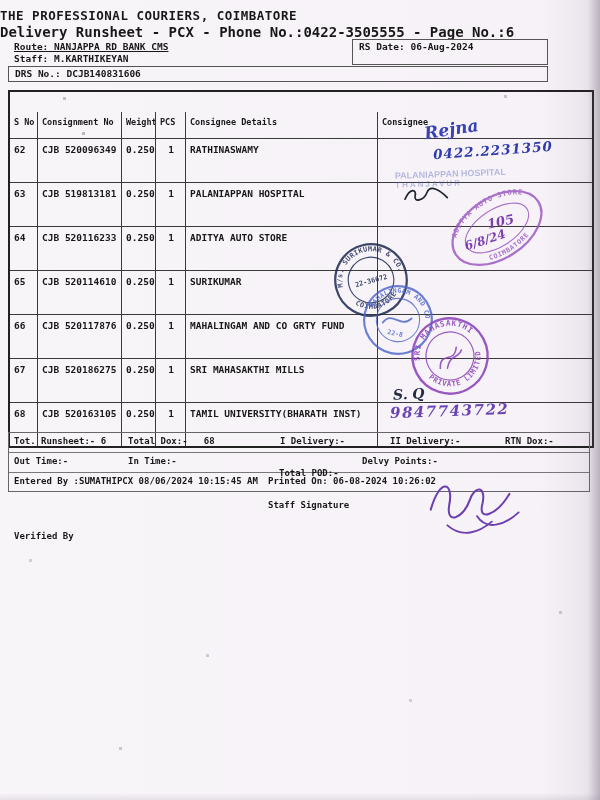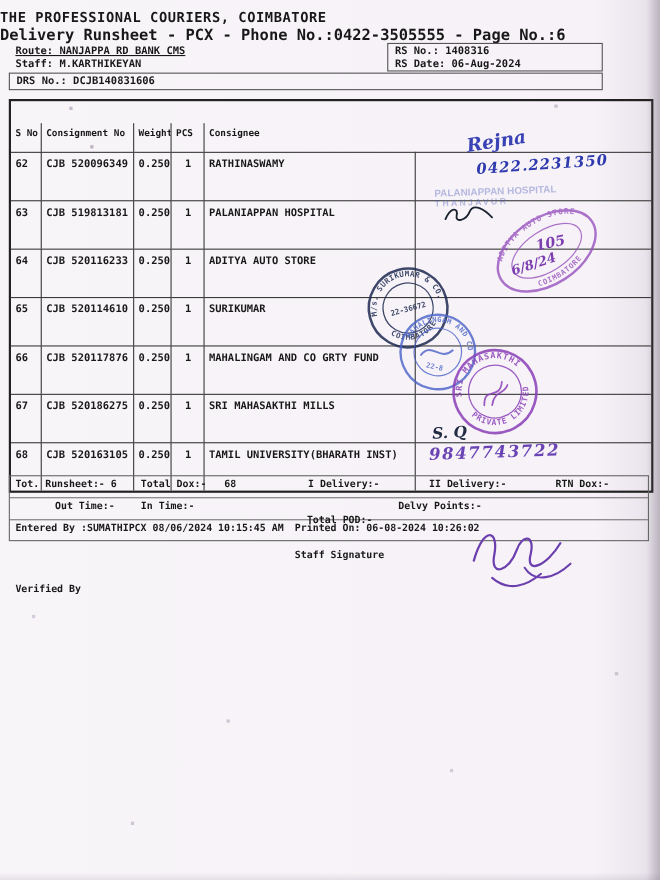--- a/index.html
+++ b/index.html
@@ -43,34 +43,34 @@
 
 <div class="page">
 
   <div class="abs mono title">THE PROFESSIONAL COURIERS, COIMBATORE</div>
   <div class="abs mono subtitle">Delivery Runsheet - PCX - Phone No.:0422-3505555 - Page No.:6</div>
 
   <div class="abs mono info" style="left:14px;top:41px;text-decoration:underline;">Route: NANJAPPA RD BANK CMS</div>
   <div class="abs mono info" style="left:14px;top:53px;">Staff: M.KARTHIKEYAN</div>
 
   <div class="box" style="left:352px;top:39px;width:196px;height:26px;">
-    <div class="mono info" style="padding:1px 0 0 6px;">RS No.: 1408316</div>
     <div class="mono info" style="padding:1px 0 0 6px;">RS Date: 06-Aug-2024</div>
   </div>
 
   <div class="box" style="left:8px;top:66px;width:540px;height:16px;">
     <div class="mono info" style="padding:1px 0 0 6px;">DRS No.: DCJB140831606</div>
   </div>
 
   <div class="tbl">
     <div class="trow hrow">
       <div class="c">S No</div>
       <div class="c">Consignment No</div>
       <div class="c">Weight</div>
       <div class="c">PCS</div>
+      <div class="c">Consignee Details</div>
       <div class="c">Consignee</div>
     </div>
 
     <div class="trow drow">
       <div class="c">62</div>
       <div class="c">CJB 520096349</div>
       <div class="c">0.250</div>
       <div class="c pcs">1</div>
       <div class="c">RATHINASWAMY</div>
       <div class="c"></div>
@@ -128,21 +128,21 @@
   <div class="fbox">
     <div class="fline" style="top:19px;"></div>
     <div class="fline" style="top:39px;"></div>
   </div>
   <div class="ftext" style="left:14px;top:436px;">Tot. Runsheet:- 6</div>
   <div class="ftext" style="left:128px;top:436px;">Total Dox:-   68</div>
   <div class="ftext" style="left:280px;top:436px;">I Delivery:-</div>
   <div class="ftext" style="left:390px;top:436px;">II Delivery:-</div>
   <div class="ftext" style="left:505px;top:436px;">RTN Dox:-</div>
 
-  <div class="ftext" style="left:14px;top:456px;margin-left:36px;">Out Time:-</div>
+  <div class="ftext" style="left:14px;top:456px;">Out Time:-</div>
   <div class="ftext" style="left:128px;top:456px;">In Time:-</div>
   <div class="ftext" style="left:250px;top:468px;margin-left:29px;">Total POD:-</div>
   <div class="ftext" style="left:362px;top:456px;">Delvy Points:-</div>
 
   <div class="ftext" style="left:14px;top:476px;">Entered By :SUMATHIPCX 08/06/2024 10:15:45 AM</div>
   <div class="ftext" style="left:268px;top:476px;">Printed On: 06-08-2024 10:26:02</div>
 
   <div class="ftext" style="left:14px;top:500px;margin-top:31px;">Verified By</div>
   <div class="ftext" style="left:268px;top:500px;">Staff Signature</div>
 

